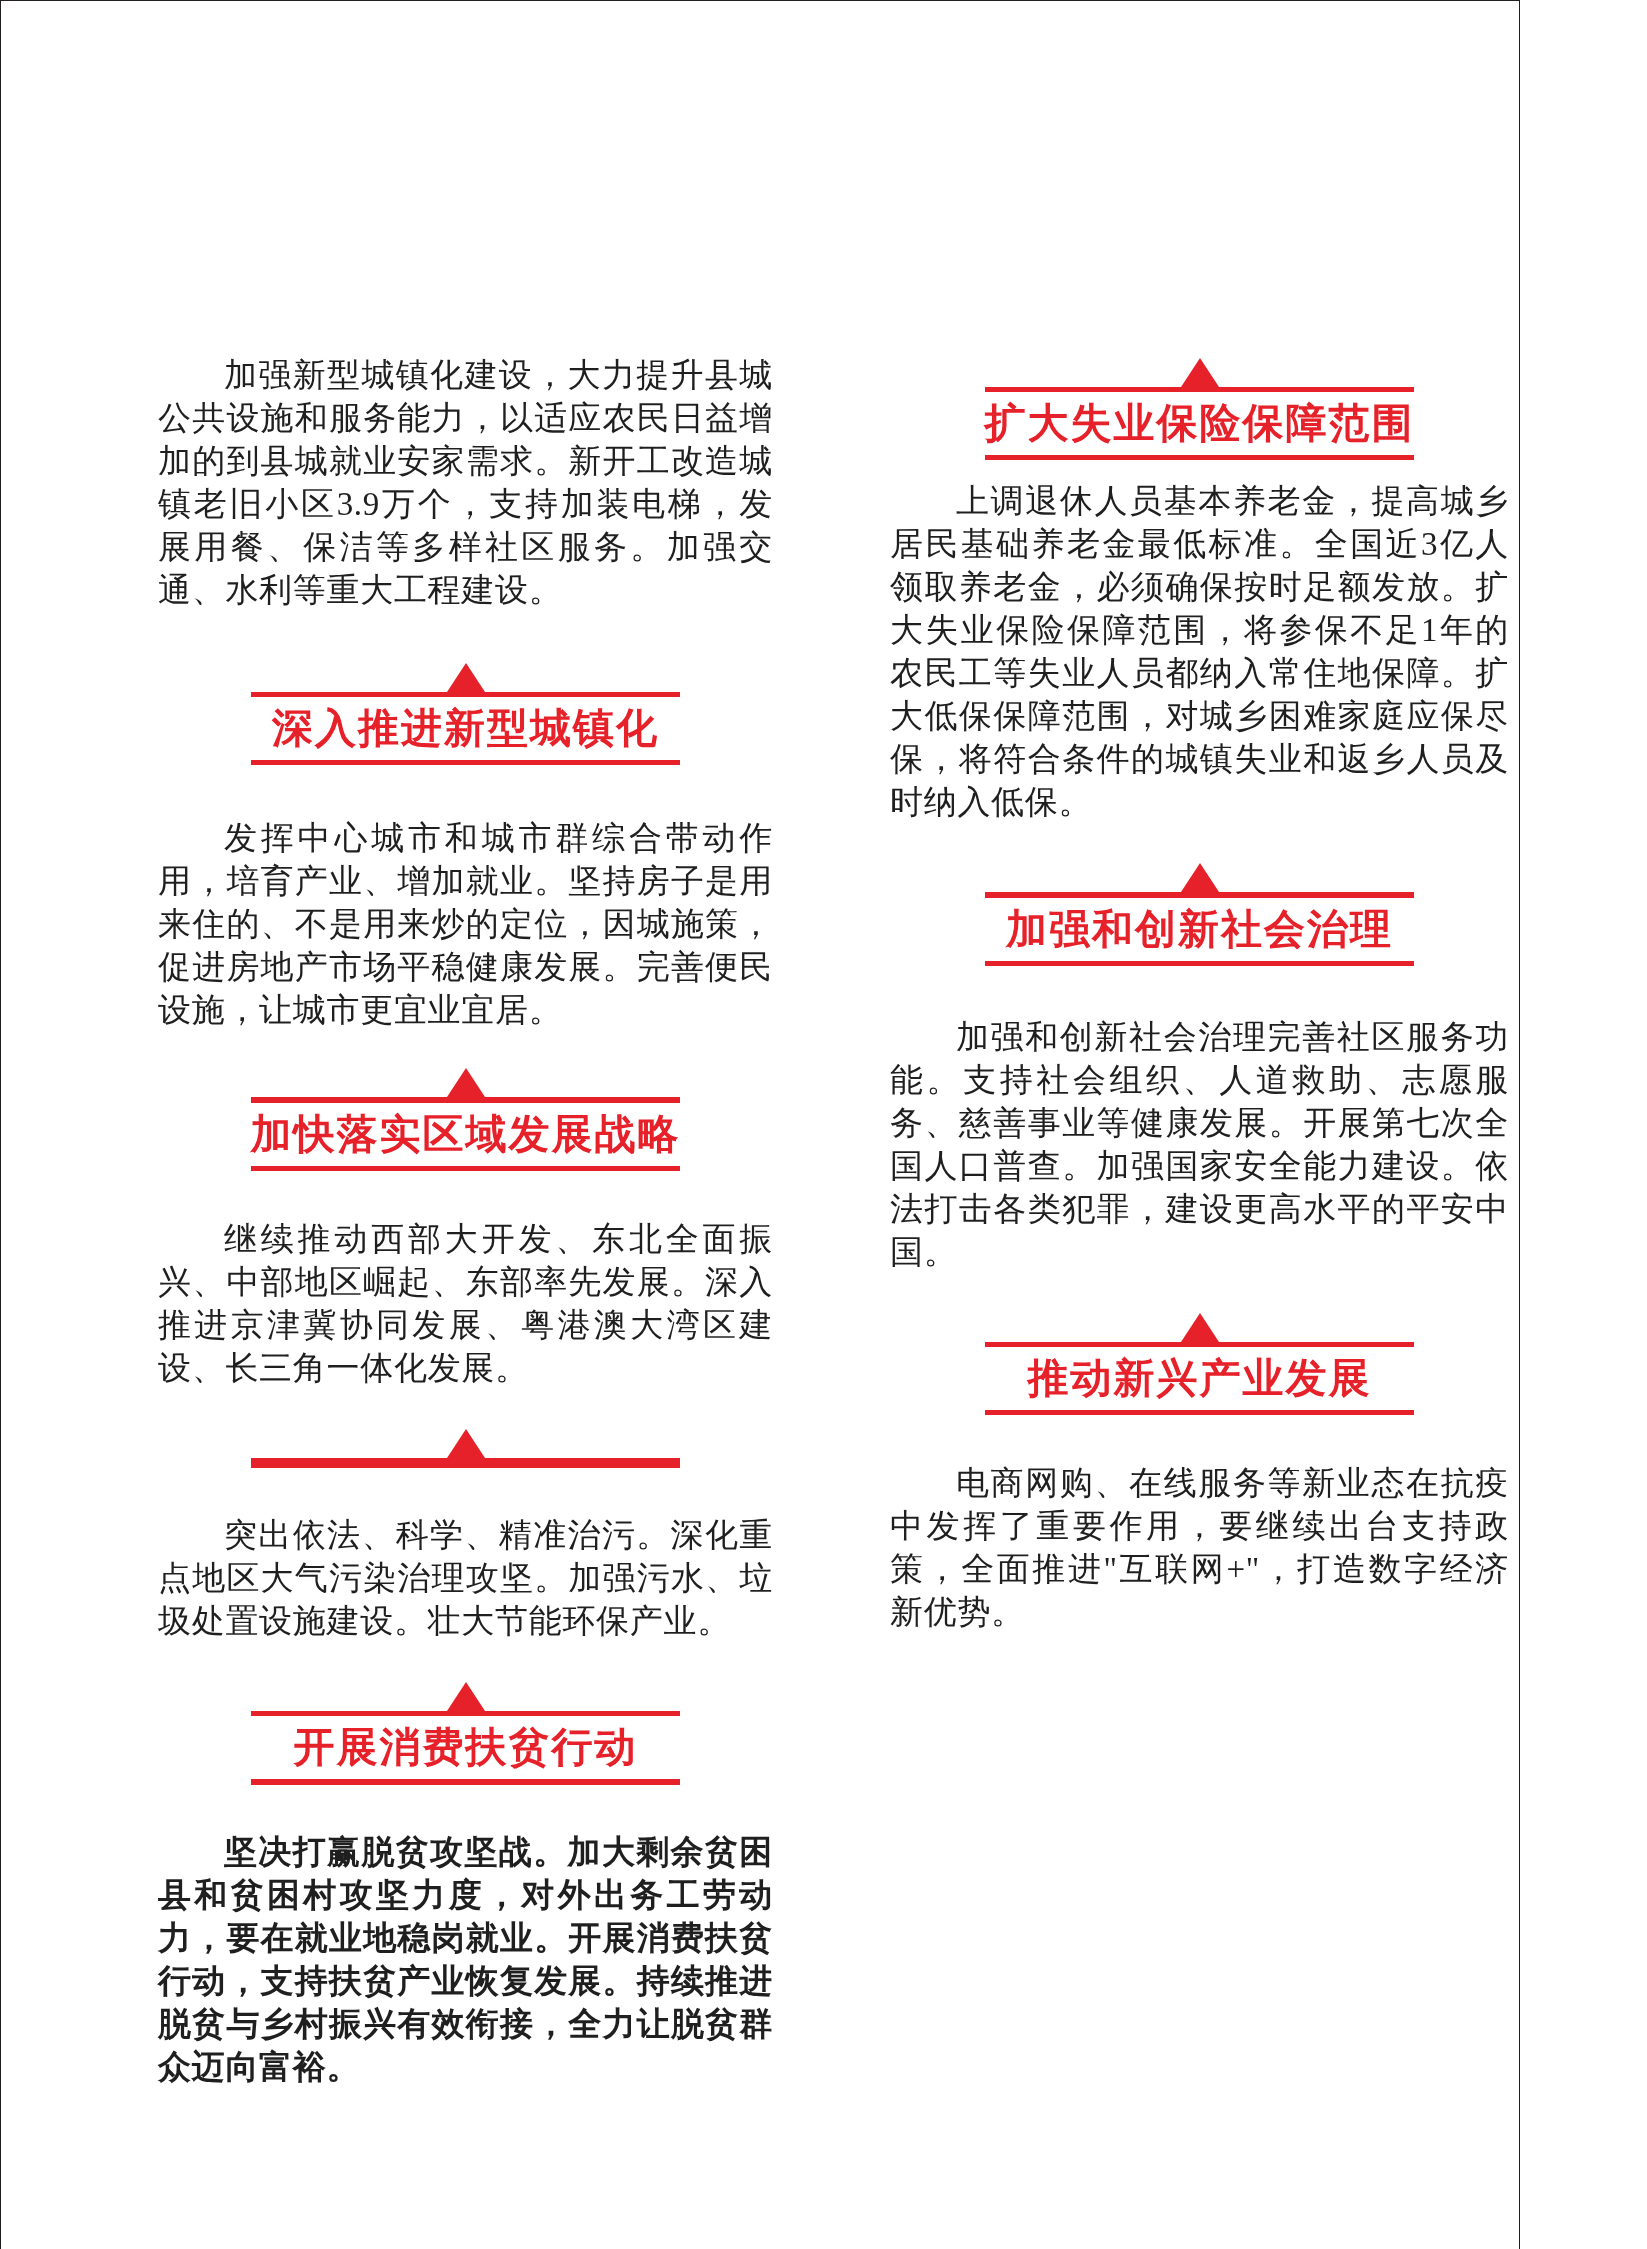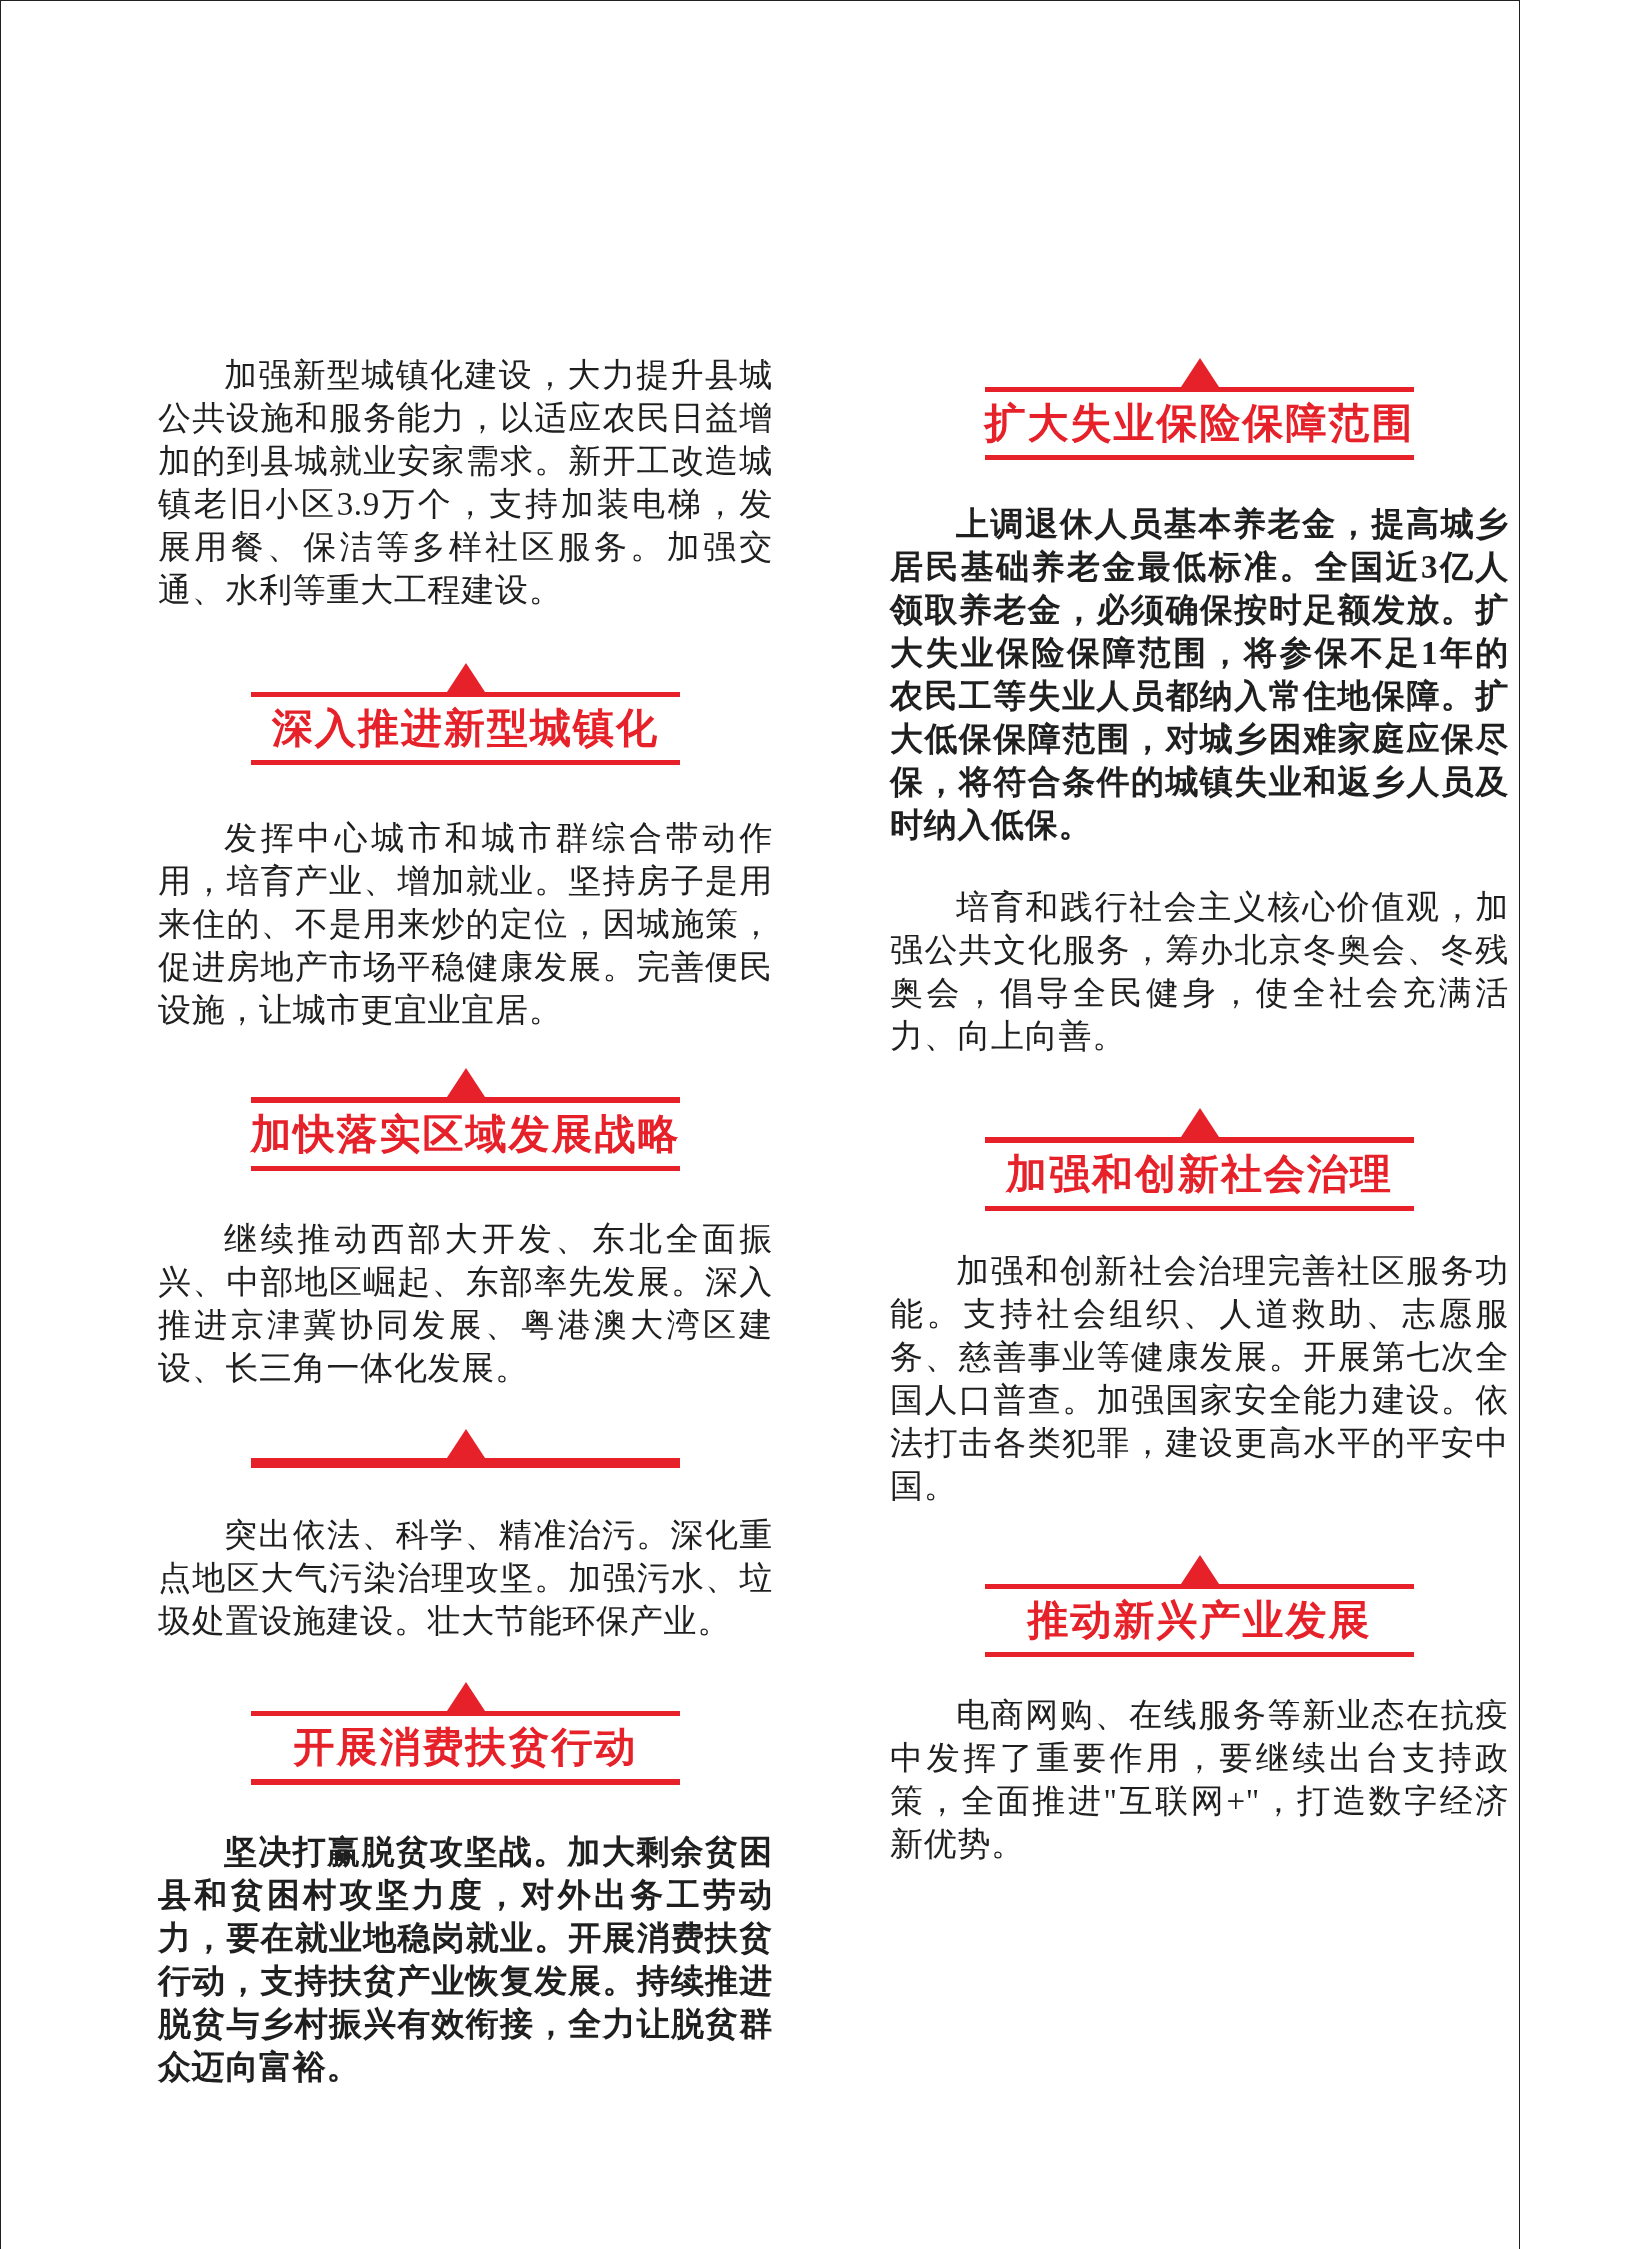--- a/index.html
+++ b/index.html
@@ -59,21 +59,21 @@
   
   .col-left > :nth-child(2){margin-top:51px;text-align:center;}
   .col-left > :nth-child(3){margin-top:52px;}
   .col-left > :nth-child(4){margin-top:36px;text-align:center;}
   .col-left > :nth-child(5){margin-top:47px;}
   .col-left > :nth-child(6){margin-top:39px;}
   .col-left > :nth-child(7){margin-top:46px;}
   .col-left > :nth-child(8){margin-top:39px;}
   .col-left > :nth-child(9){margin-top:46px;font-weight:bold;}
   
-  .col-right > :nth-child(2){margin-top:43px;font-weight:bold;}
+  .col-right > :nth-child(2){margin-top:20px;}
   .col-right > :nth-child(3){margin-top:39px;}
   .col-right > :nth-child(4){margin-top:50px;}
   .col-right > :nth-child(5){margin-top:39px;}
   .col-right > :nth-child(6){margin-top:47px;}
   .col-right > :nth-child(7){margin-top:37px;}
   .col-right > :nth-child(8){margin-top:47px;}
 </style>
 </head>
 <body>
 
@@ -125,21 +125,20 @@
     <div class="header-block">
       <div class="triangle"></div>
       <div class="rule"></div>
       <div class="header-label">扩大失业保险保障范围</div>
       <div class="rule"></div>
     </div>
 
     <p class="para">上调退休人员基本养老金，提高城乡居民基础养老金最低标准。全国近3亿人领取养老金，必须确保按时足额发放。扩大失业保险保障范围，将参保不足1年的农民工等失业人员都纳入常住地保障。扩大低保保障范围，对城乡困难家庭应保尽保，将符合条件的城镇失业和返乡人员及时纳入低保。</p>
 
 
-    <p class="para">培育和践行社会主义核心价值观，加强公共文化服务，筹办北京冬奥会、冬残奥会，倡导全民健身，使全社会充满活力、向上向善。</p>
 
     <div class="header-block">
       <div class="triangle"></div>
       <div class="rule"></div>
       <div class="header-label">加强和创新社会治理</div>
       <div class="rule"></div>
     </div>
 
     <p class="para">加强和创新社会治理完善社区服务功能。支持社会组织、人道救助、志愿服务、慈善事业等健康发展。开展第七次全国人口普查。加强国家安全能力建设。依法打击各类犯罪，建设更高水平的平安中国。</p>
 

